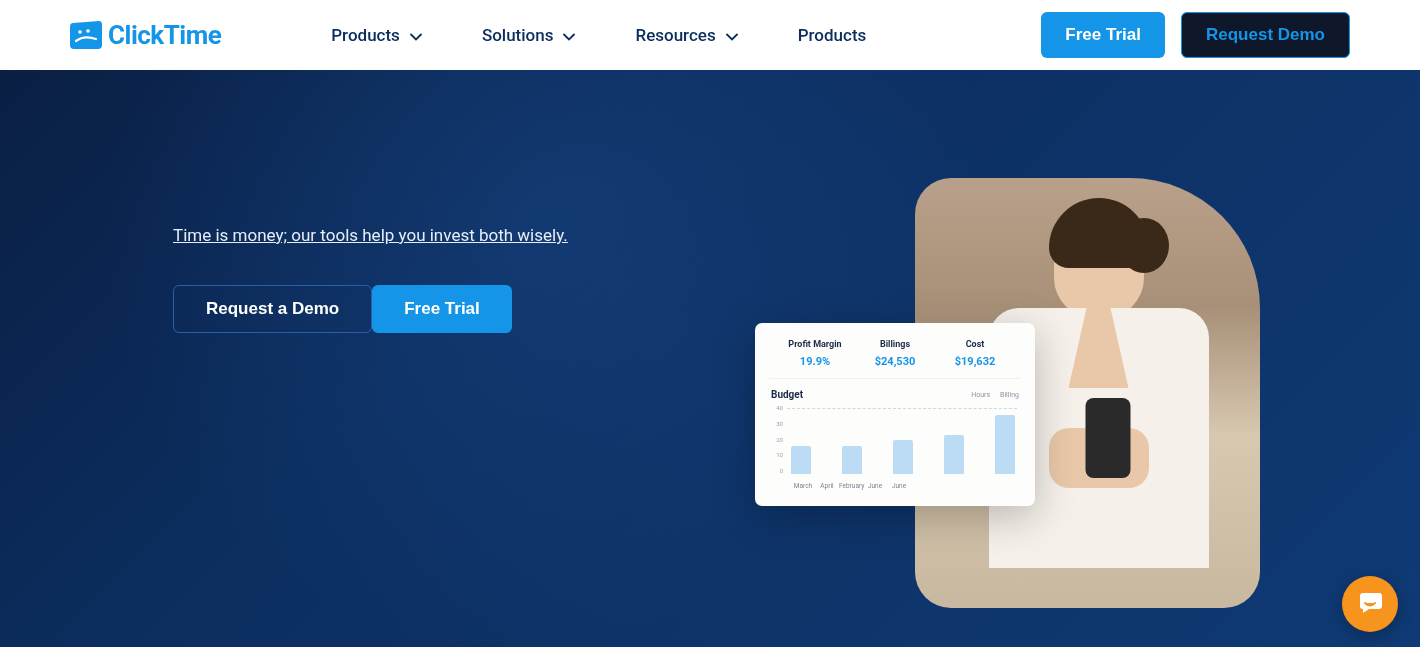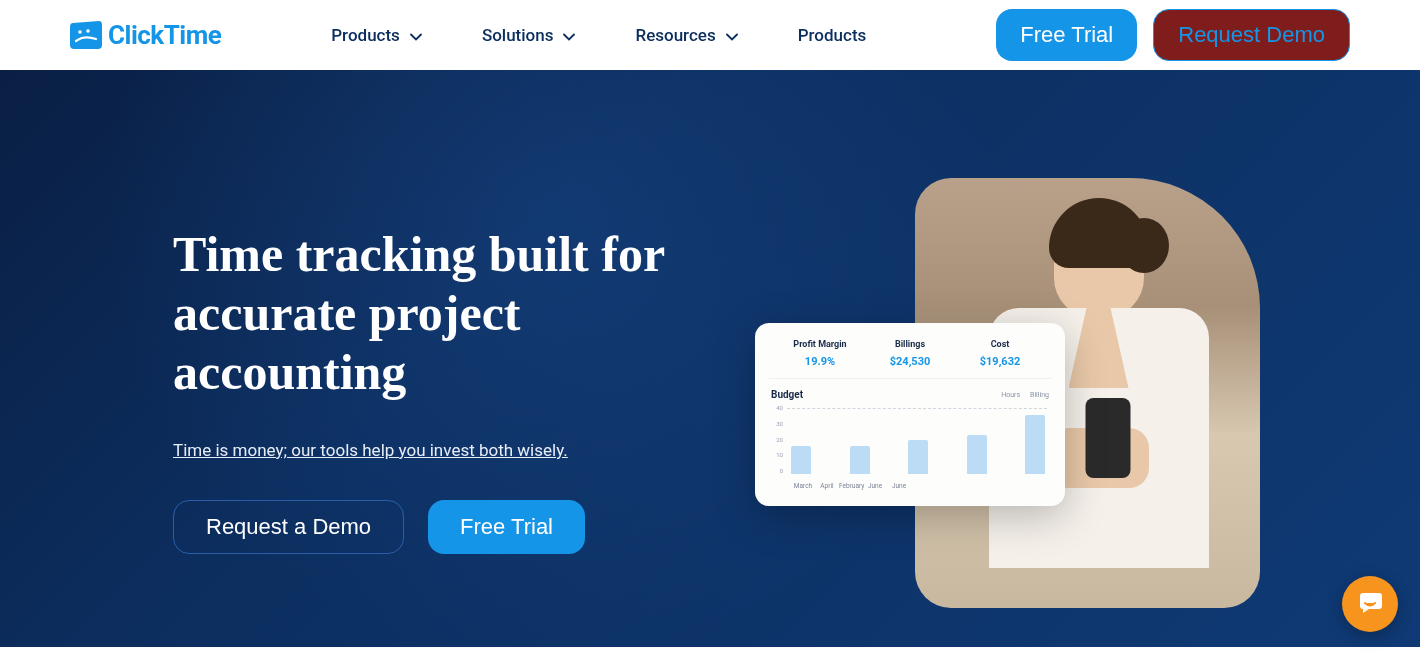--- a/index.html
+++ b/index.html
@@ -49,32 +49,32 @@
       width: 12px;
       height: 8px;
     }
     .header-actions {
       margin-left: auto;
       display: flex;
       gap: 16px;
     }
     .btn {
       padding: 12px 24px;
-      border-radius: 16px;
-      font-size: 22px;
-      font-weight: 400;
+      border-radius: 6px;
+      font-size: 17px;
+      font-weight: 700;
       cursor: pointer;
       border: none;
     }
     .btn-primary {
       background: #1595e7;
       color: #fff;
     }
     .btn-outline-blue {
-      background: #7f1d1d;
+      background: #0f172a;
       color: #1595e7;
       border: 1.5px solid #1595e7;
     }
 
     
     .hero {
       position: relative;
       height: 577px;
       background: linear-gradient(135deg, #0a1f44 0%, #0c2e5f 35%, #0f3a75 100%);
       overflow: hidden;
@@ -104,21 +104,20 @@
       margin-bottom: 38px;
     }
     .hero-subtitle {
       color: #e8eef7;
       font-size: 17px;
       margin-bottom: 40px;
       text-decoration: underline;
     }
     .hero-actions {
       display: flex;
-      gap: 24px;
     }
     .btn-outline-white {
       background: transparent;
       color: #fff;
       border: 1.5px solid #2a5fa8;
       padding: 13px 32px;
     }
     .hero-actions .btn-primary {
       padding: 13px 32px;
     }
@@ -210,23 +209,23 @@
       height: 80px;
       background: #2a2a2a;
       border-radius: 8px;
     }
 
     
     .dashboard {
       position: absolute;
       left: -160px;
       top: 145px;
-      width: 310px;
+      width: 280px;
       background: #fdfdfb;
-      border-radius: 14px;
+      border-radius: 7px;
       padding: 16px 14px 14px;
       box-shadow: 0 10px 40px rgba(0,0,0,0.25);
       z-index: 3;
     }
     .dash-metrics {
       display: flex;
       justify-content: space-between;
       padding: 0 6px 10px;
       border-bottom: 1px solid #eef0f2;
     }
@@ -374,21 +373,20 @@
   <div class="header-actions">
     <button class="btn btn-primary">Free Trial</button>
     <button class="btn btn-outline-blue">Request Demo</button>
   </div>
 </header>
 
 <section class="hero">
   <div class="hero-bg-circle"></div>
 
   <div class="hero-content">
-    <h1 class="hero-title">Time tracking built for accurate project accounting</h1>
     <p class="hero-subtitle">Time is money; our tools help you invest both wisely.</p>
     <div class="hero-actions">
       <button class="btn btn-outline-white">Request a Demo</button>
       <button class="btn btn-primary">Free Trial</button>
     </div>
   </div>
 
   <div class="hero-image">
     <div class="person">
       <div class="person-figure">

